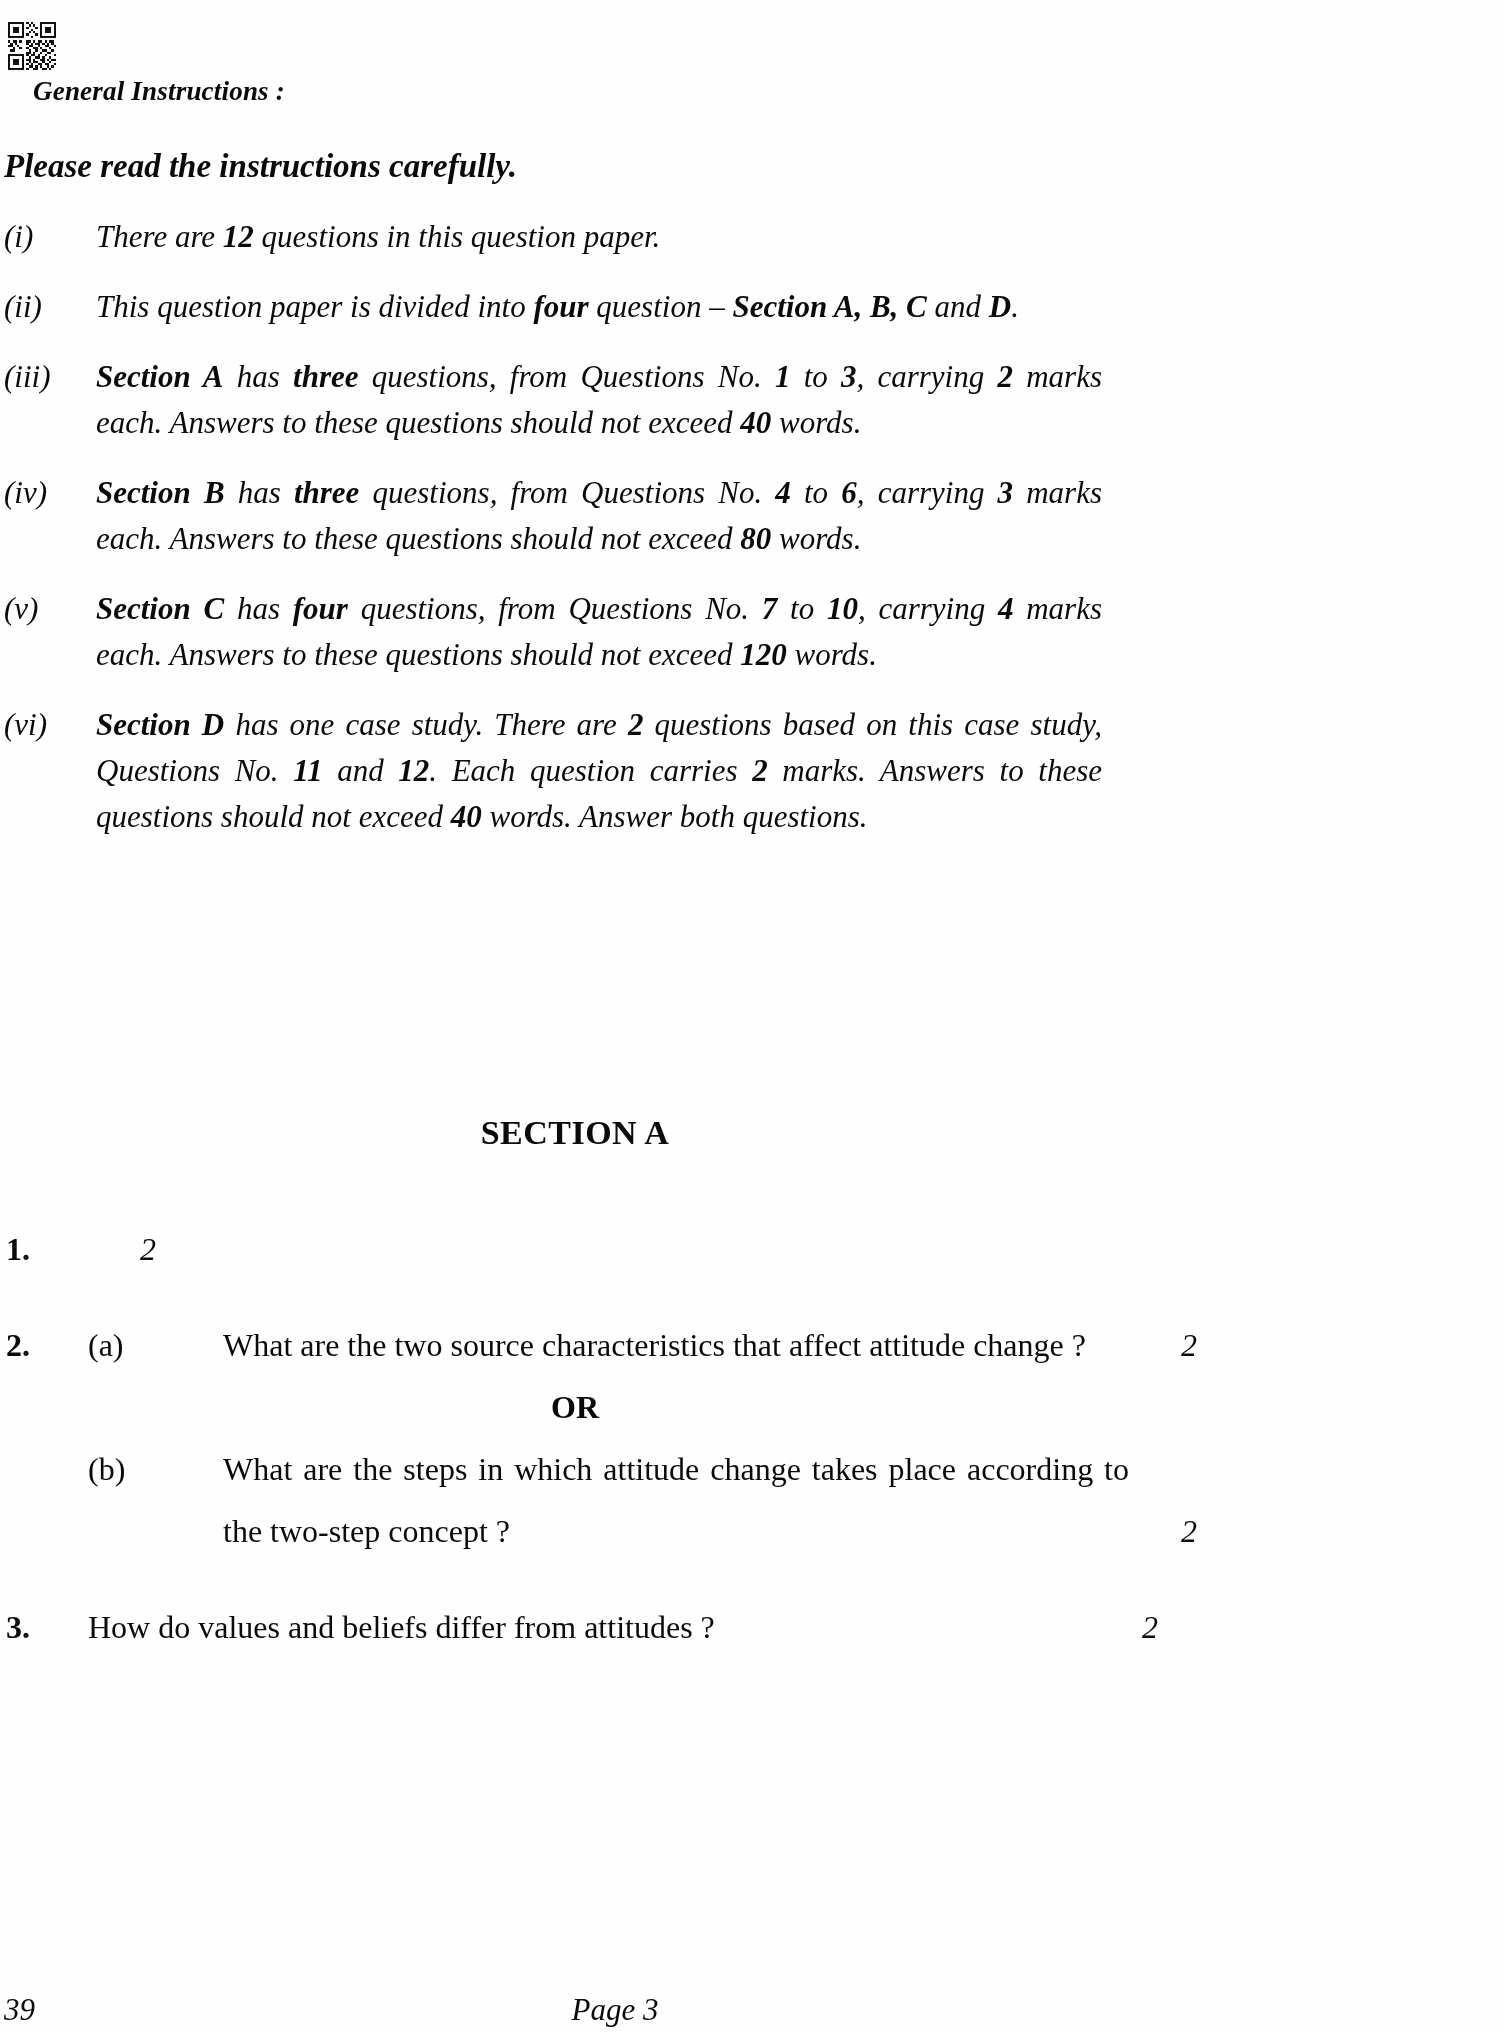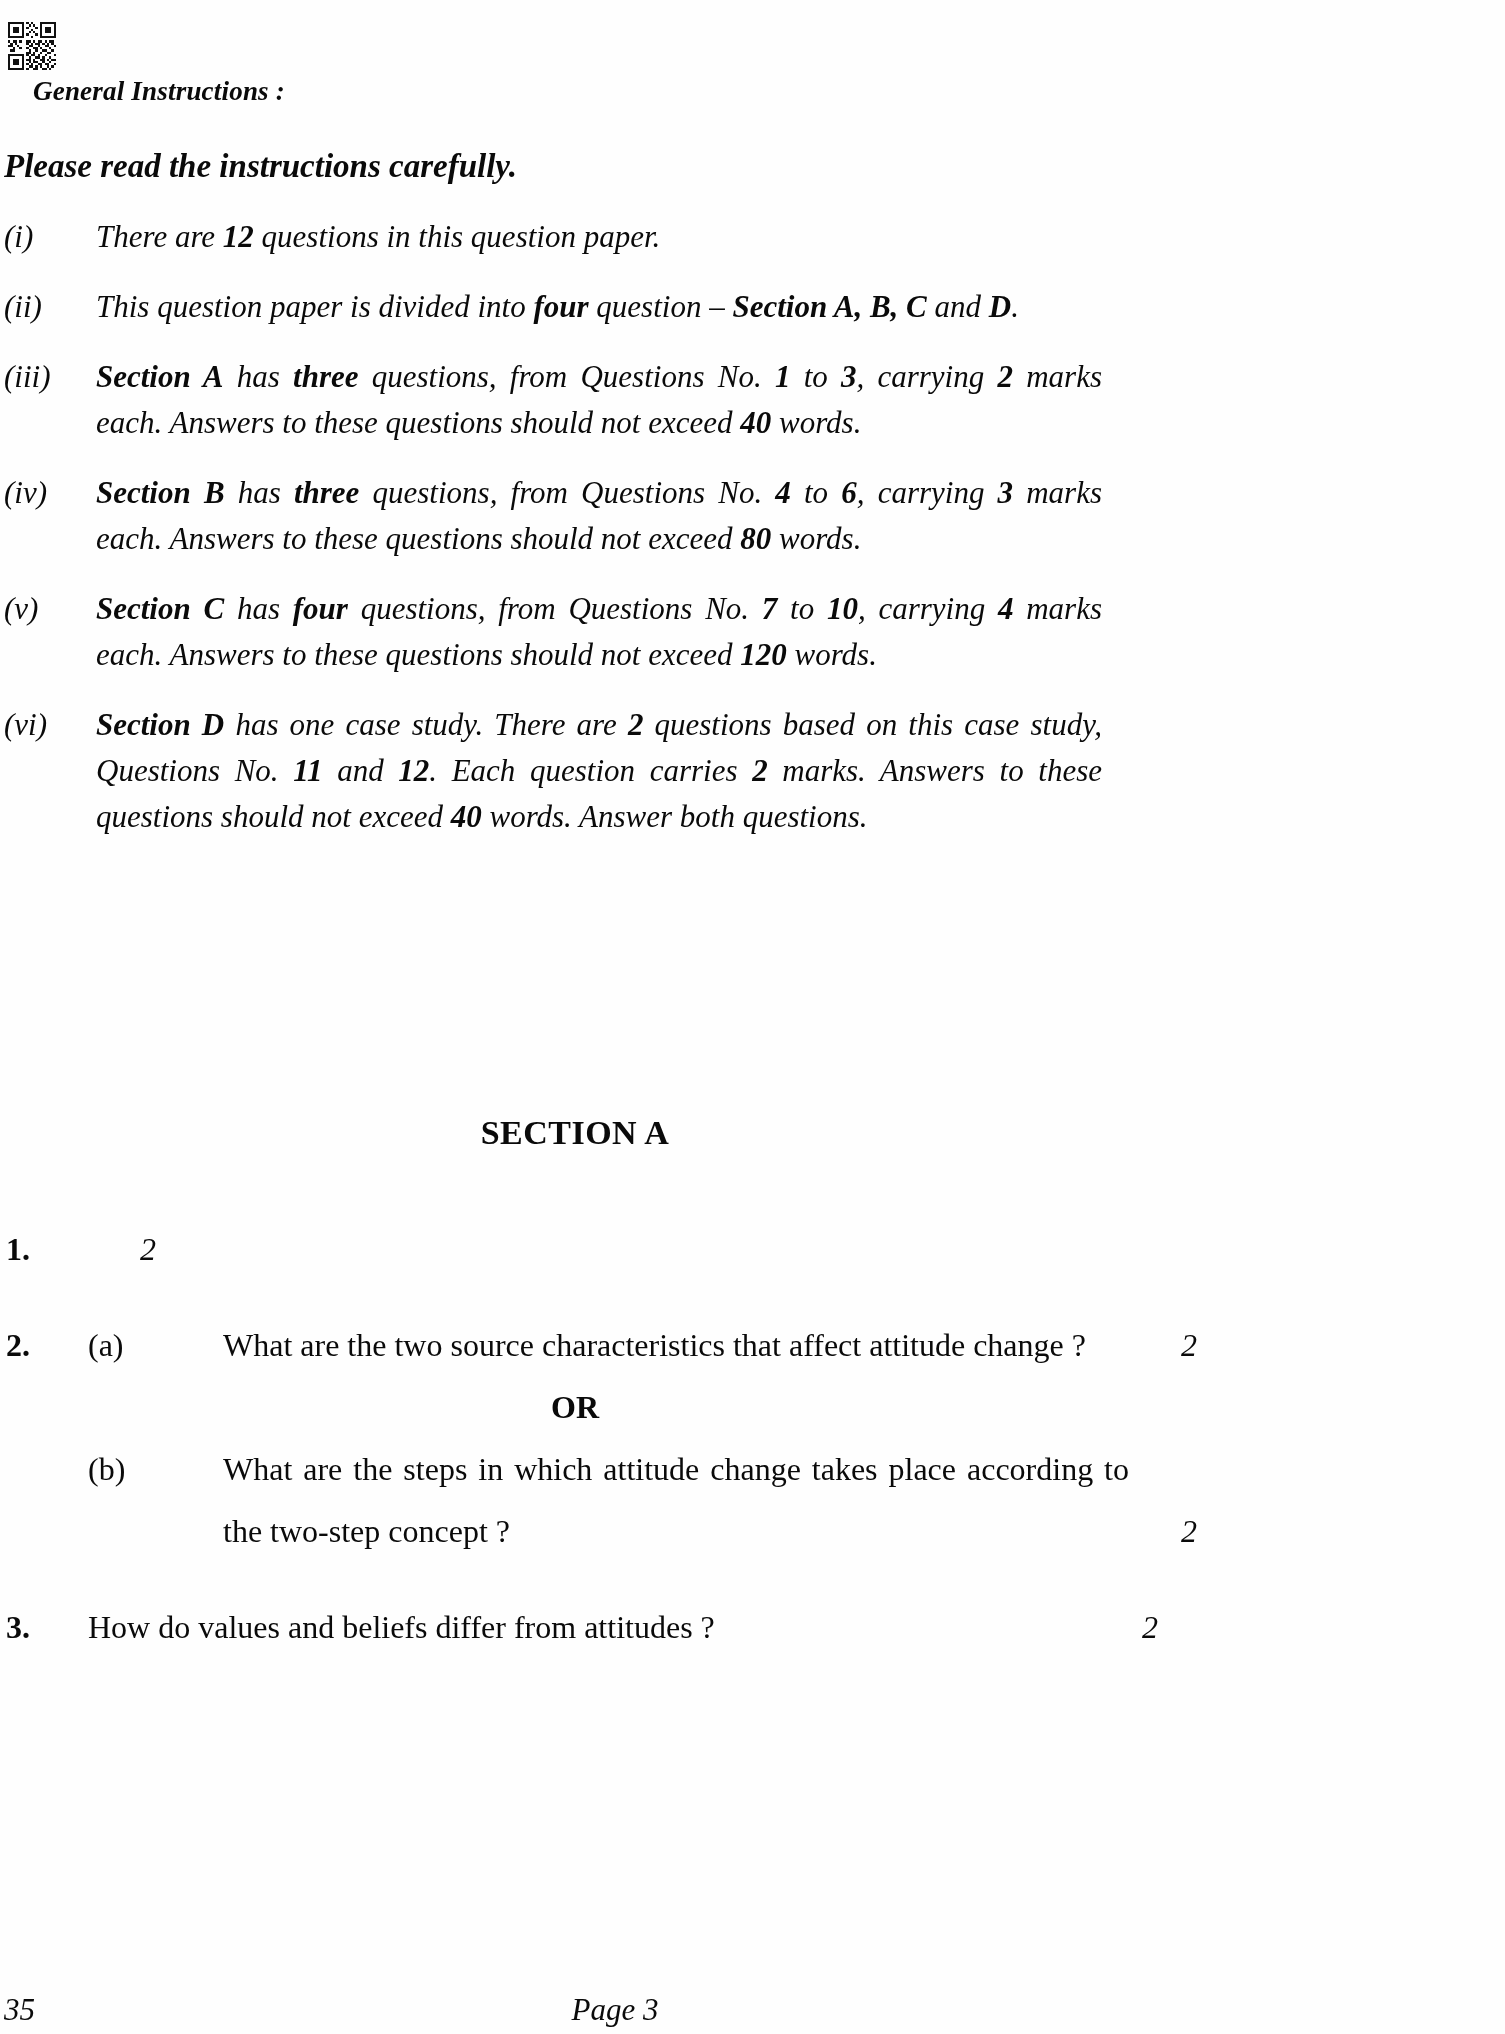--- a/index.html
+++ b/index.html
@@ -365,18 +365,18 @@
 
     <div class="q-row">
       <div class="q-num">3.</div>
       <div class="q-body w-full nojust">How do values and beliefs differ from attitudes ?</div>
       <div class="q-marks">2</div>
     </div>
 
   </div>
 
   <div class="footer">
-    <div class="footer-left">35</div>
+    <div class="footer-left">39</div>
     <div class="footer-center">Page 3</div>
     <div class="footer-right">P.T.O.</div>
   </div>
 
 </div>
 
 </body></html>

